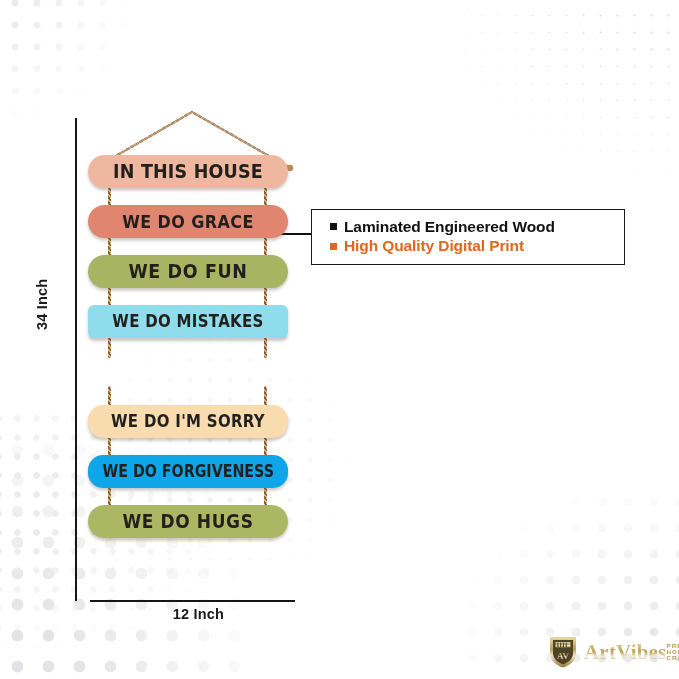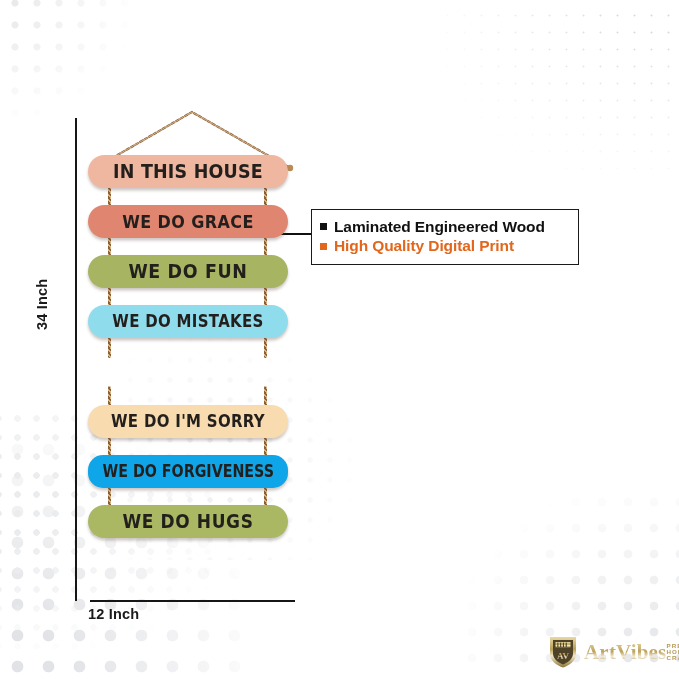--- a/index.html
+++ b/index.html
@@ -55,21 +55,21 @@
     background-image:radial-gradient(circle, #eeeff1 2.4px, transparent 3px);
     background-size:20px 20px;
     -webkit-mask-image:radial-gradient(ellipse at 40% 60%, #000 10%, transparent 72%);
     mask-image:radial-gradient(ellipse at 40% 60%, #000 10%, transparent 72%);
   }
 
   
   .vline{position:absolute;left:75px;top:118px;width:2px;height:483px;background:#161616;}
   .hline{position:absolute;left:90px;top:600px;width:205px;height:2px;background:#161616;}
   .label-h{
-    position:absolute;left:88px;top:606px;width:205px;
+    position:absolute;left:96px;top:606px;width:205px;text-align:center;
     font-size:14.5px;font-weight:700;color:#1b1b1b;letter-spacing:.2px;
   }
   .label-v{
     position:absolute;left:34px;top:330px;
     font-size:14.5px;font-weight:700;color:#1b1b1b;letter-spacing:.2px;
     transform:rotate(-90deg);transform-origin:left top;white-space:nowrap;
   }
 
   
   .hanger{position:absolute;left:85px;top:106px;width:215px;height:66px;}
@@ -97,23 +97,23 @@
     position:absolute;top:31px;width:3px;height:22px;z-index:1;
     background:repeating-linear-gradient(50deg,#8a6036 0 1.6px,#d8b489 1.6px 3.2px);
     border-radius:2px;
   }
   .rope.l{left:20px;}
   .rope.r{left:176px;}
 
   
   .leader{position:absolute;left:272px;top:233px;width:42px;height:2px;background:#111;}
   .legend{
-    position:absolute;left:311px;top:209px;width:268px;
+    position:absolute;left:311px;top:209px;width:314px;
     background:#fff;border:1.7px solid #1a1a1a;
-    padding:7px 10px 8px 8px;box-sizing:border-box;
+    padding:7px 10px 8px 18px;box-sizing:border-box;
   }
   .legend-row{display:flex;align-items:center;gap:7px;line-height:1.25;}
   .bullet{width:7px;height:7px;flex:0 0 auto;display:inline-block;}
   .legend-row .txt{font-size:15.5px;font-weight:700;letter-spacing:-.1px;}
 
   
   .logo{position:absolute;left:548px;top:632px;width:122px;height:40px;display:flex;align-items:center;gap:6px;}
   .logo-shield{flex:0 0 auto;}
   .logo-text{display:flex;justify-content:center;line-height:1;}
   .logo-name{
@@ -168,32 +168,32 @@
       <div class="plankrow">
         <div class="rope l"></div>
         <div class="rope r"></div>
         <div class="plank" style="background: rgb(167, 180, 98);">
           <span style="font-size: 17.5px; letter-spacing: 0.6px; transform: scaleY(1.12) scaleX(1);">WE  DO  FUN</span>
         </div>
       </div>
       <div class="plankrow">
         <div class="rope l"></div>
         <div class="rope r"></div>
-        <div class="plank" style="background: rgb(143, 220, 236);">
+        <div class="plank" style="background: rgb(143, 220, 236); border-radius: 6px;">
           <span style="font-size: 15px; letter-spacing: 0.3px; transform: scaleY(1.12) scaleX(1);">WE  DO  MISTAKES</span>
         </div>
       </div>
       <div class="plankrow">
         <div class="rope l"></div>
         <div class="rope r"></div>
       </div>
       <div class="plankrow">
         <div class="rope l"></div>
         <div class="rope r"></div>
-        <div class="plank" style="background: rgb(248, 220, 176);">
+        <div class="plank" style="background: rgb(248, 220, 176); border-radius: 15px;">
           <span style="font-size: 15px; letter-spacing: 0.3px; transform: scaleY(1.12) scaleX(1);">WE  DO  I'M  SORRY</span>
         </div>
       </div>
       <div class="plankrow">
         <div class="rope l"></div>
         <div class="rope r"></div>
         <div class="plank" style="background: #0ea5e9; border-radius: 15px;">
           <span style="font-size: 15px; letter-spacing: 0px; transform: scaleY(1.12) scaleX(0.95);">WE DO FORGIVENESS</span>
         </div>
       </div>

